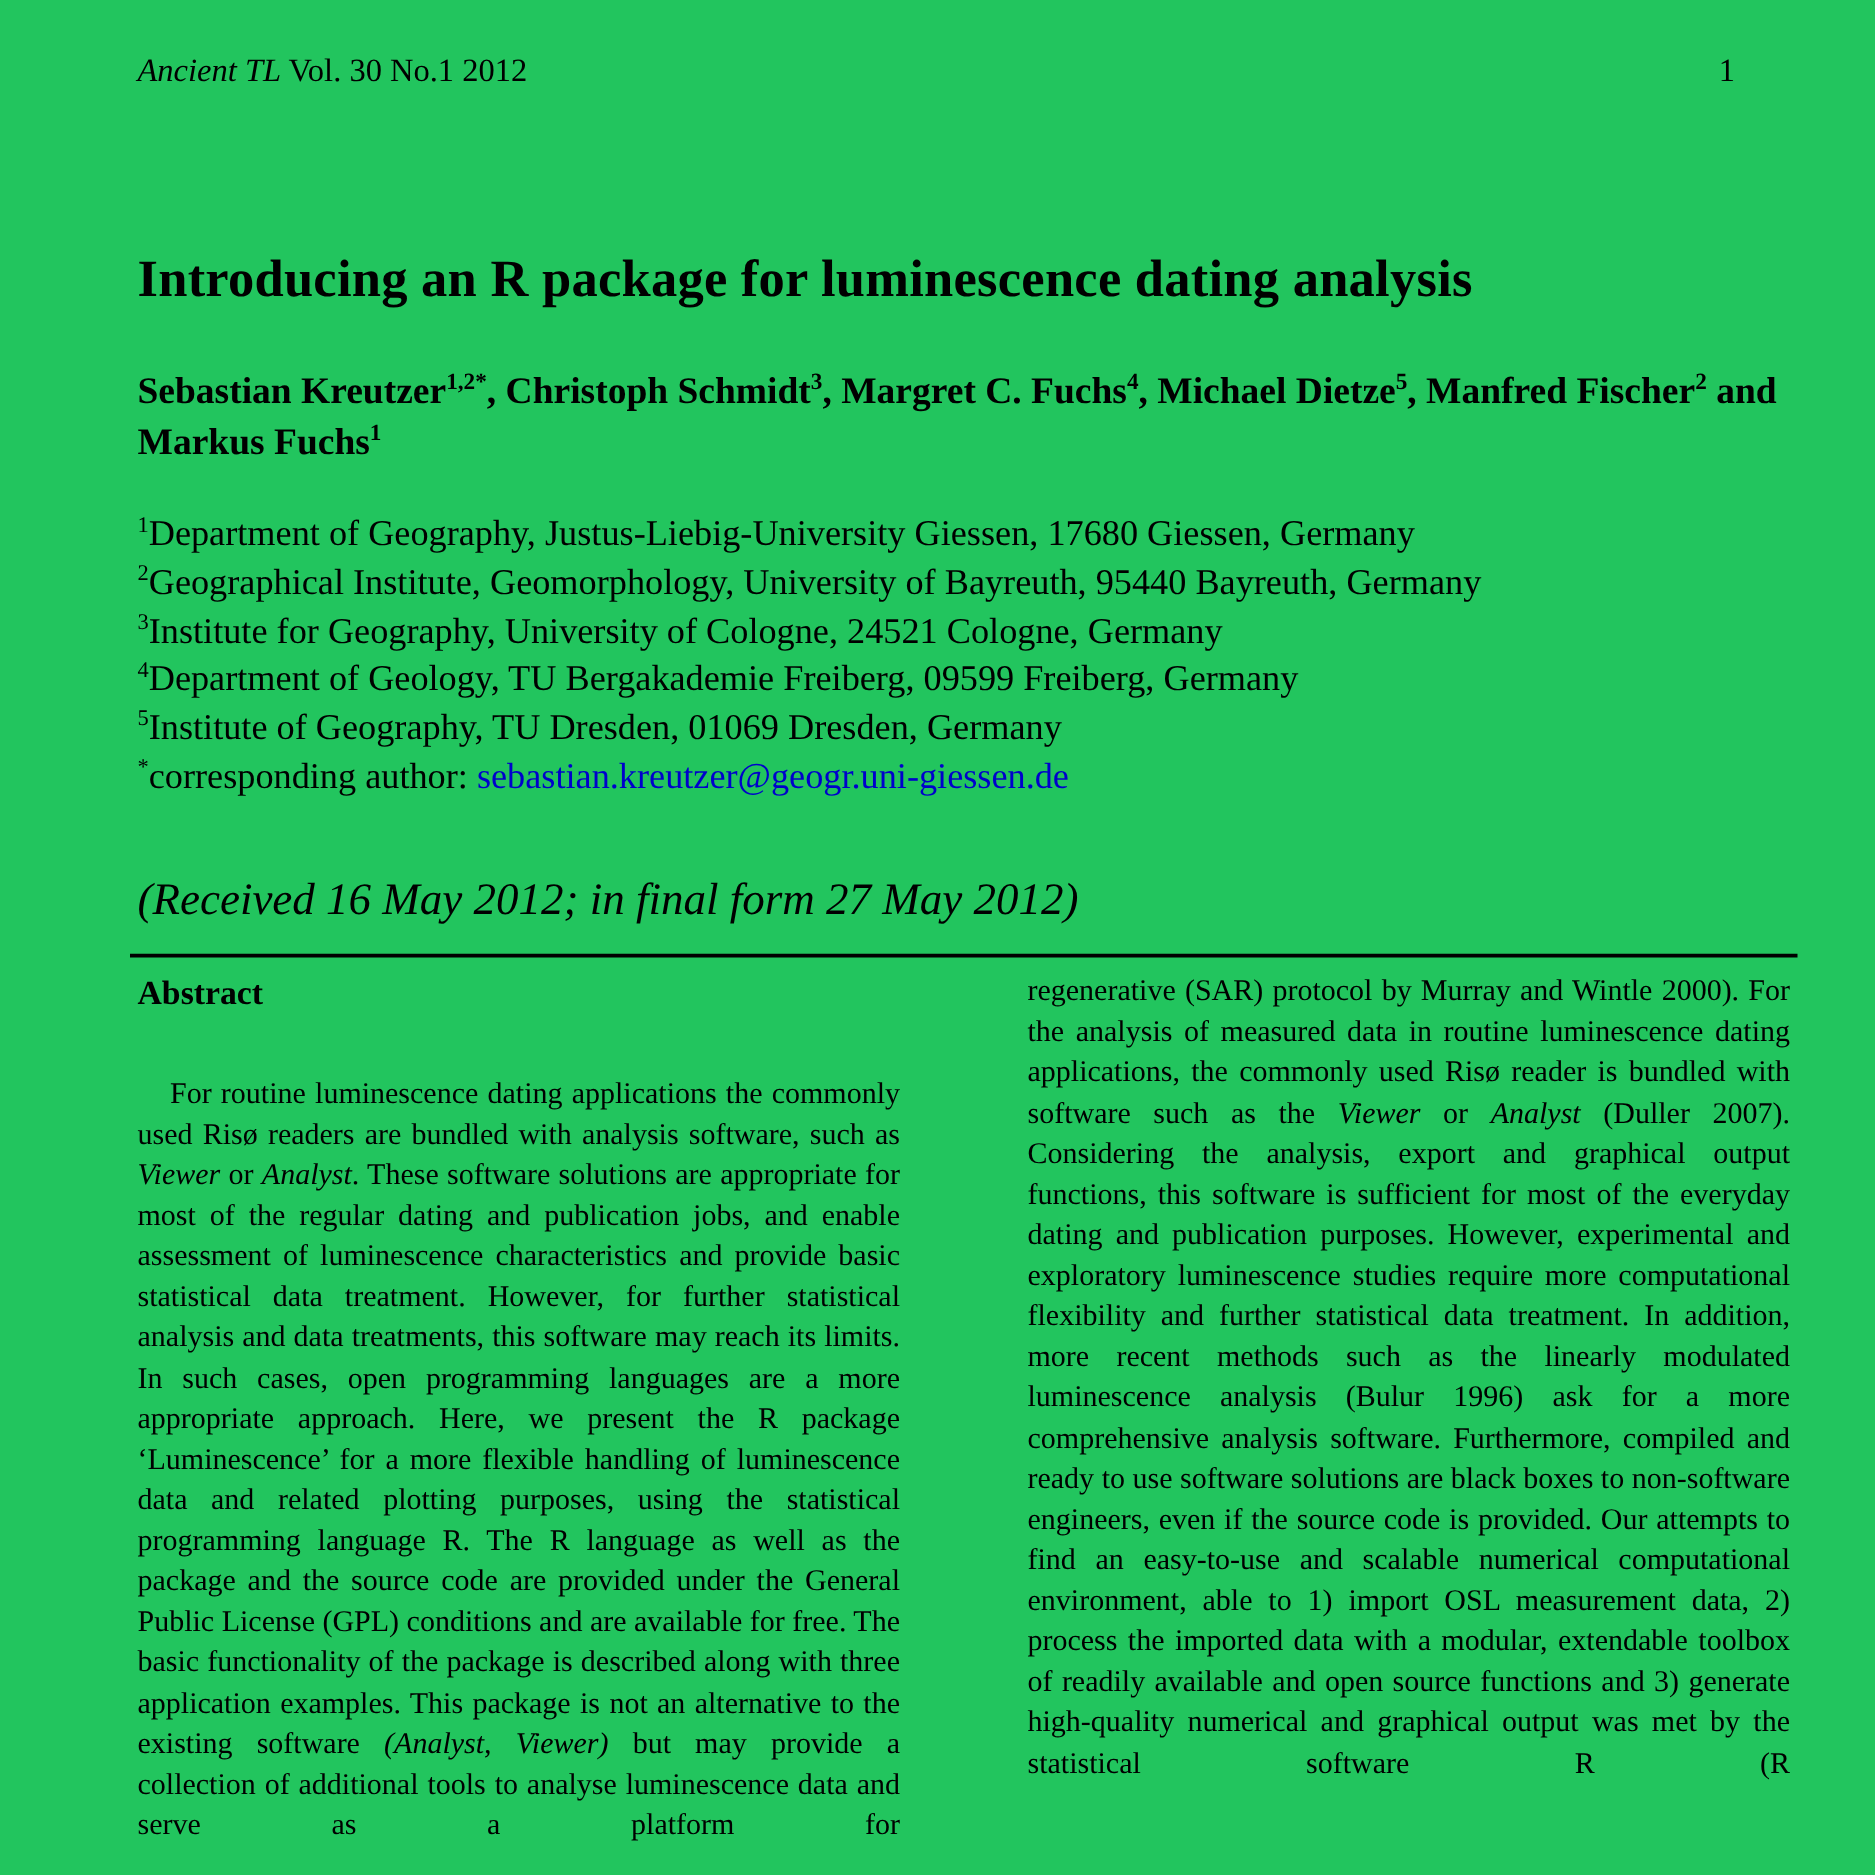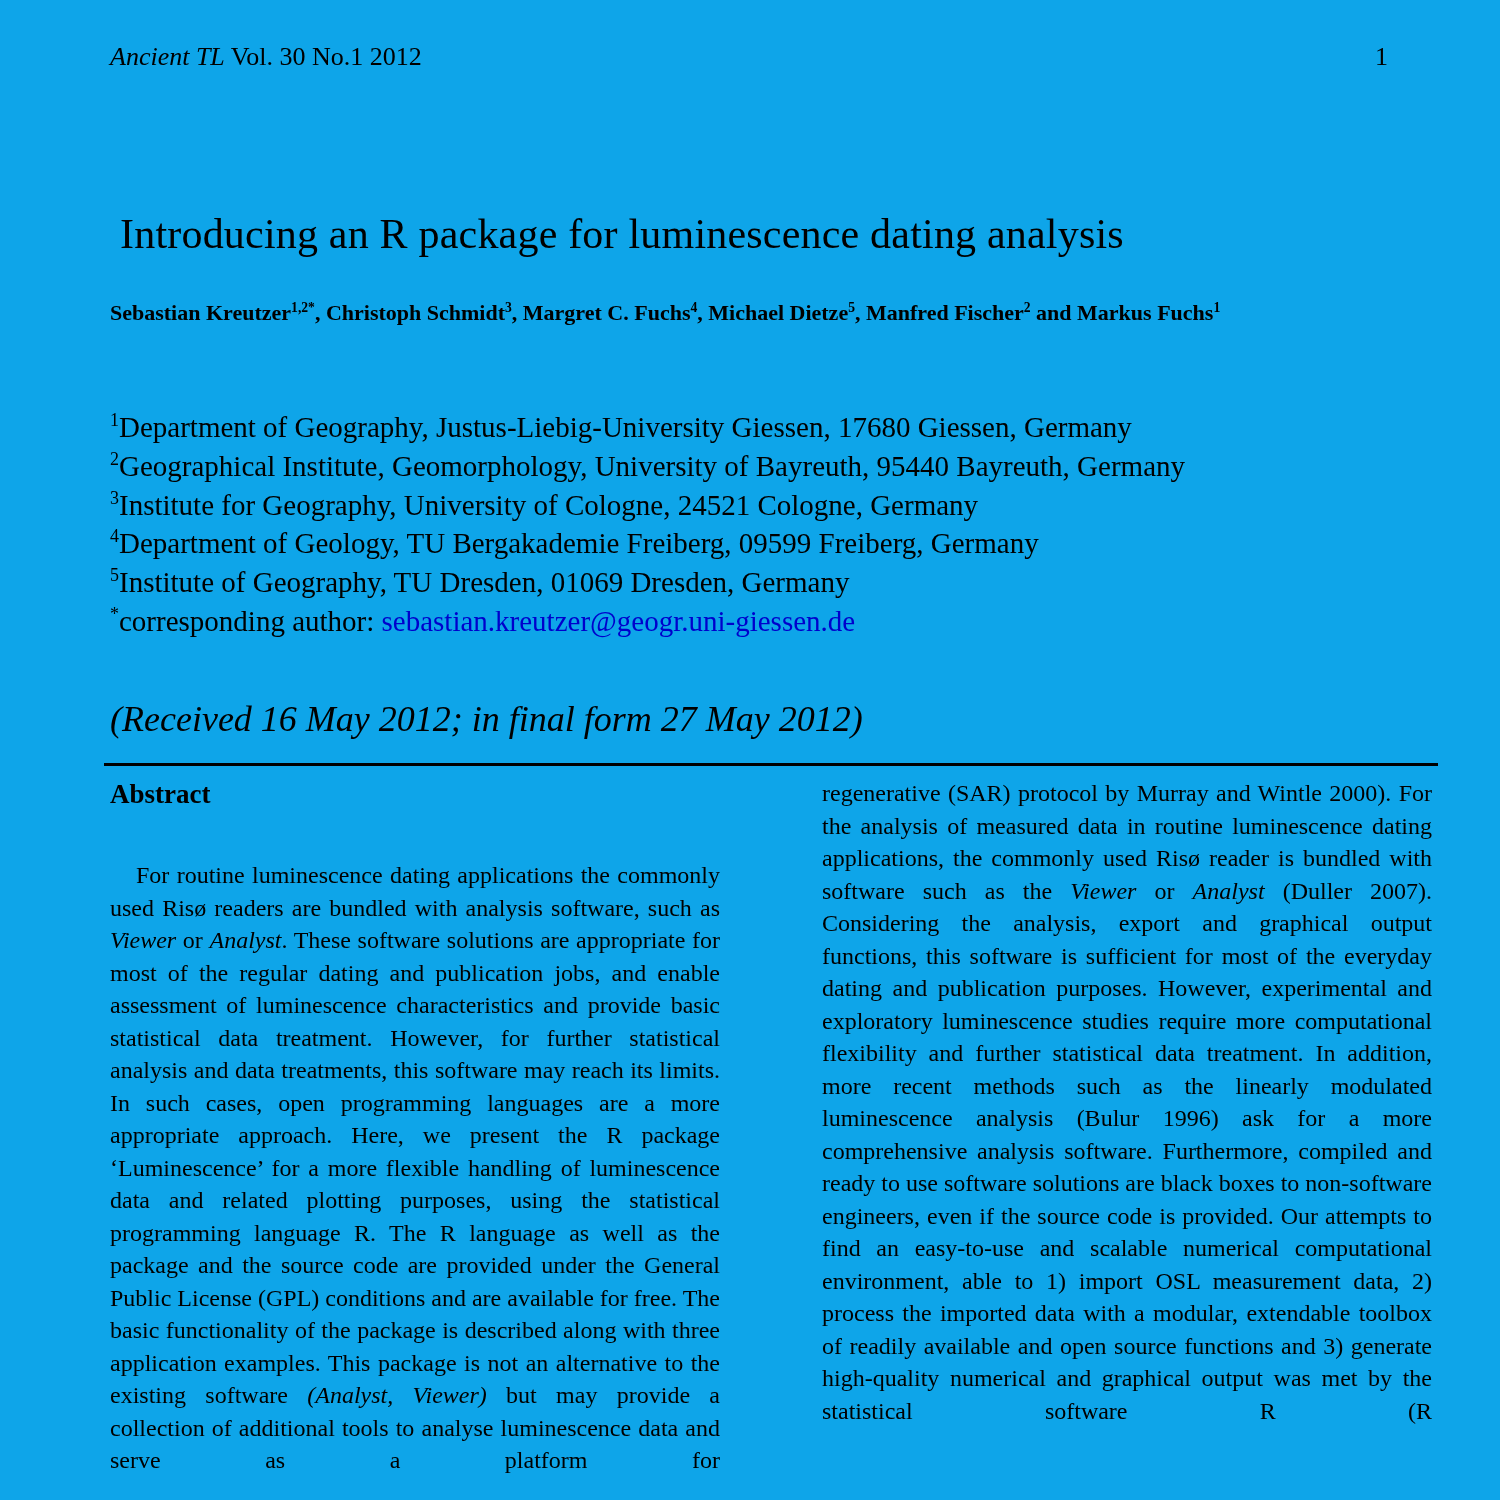--- a/index.html
+++ b/index.html
@@ -1,38 +1,38 @@
 <!DOCTYPE html>
 <html><head>
 <meta charset="utf-8">
 <style>
   html,body { margin:0; padding:0; background:#ffffff; }
   .page {
     position:relative; width:1500px; height:1500px; overflow:hidden;
-    background:#0ea5e9; color:#000;
+    background:#22c55e; color:#000;
     font-family:"Liberation Serif", serif;
   }
   sup { font-size:0.62em; line-height:0; vertical-align:super; }
   i { font-style:italic; }
 
   .pg-header {
     position:absolute; top:42px; left:110px; width:1278px;
     display:flex; justify-content:space-between; align-items:baseline;
     font-size:26px; line-height:30px;
   }
   .journal-name { font-style:italic; }
 
   .title {
-    position:absolute; top:198px; left:110px; width:1335px; margin:10px;
-    font-size:42px; font-weight:normal; line-height:52px; letter-spacing:0.2px;
+    position:absolute; top:198px; left:110px; width:1335px; margin:0;
+    font-size:42px; font-weight:bold; line-height:52px; letter-spacing:0.2px;
   }
 
   .authors {
     position:absolute; top:292px; left:110px; width:1315px;
-    font-size:22px; font-weight:bold; line-height:41px;
+    font-size:30px; font-weight:bold; line-height:41px;
   }
 
   .affils {
     position:absolute; top:408px; left:110px; width:1340px;
     font-size:29px; line-height:38.8px;
   }
   .email {
     color:#0000cc; cursor:pointer;
   }
 

